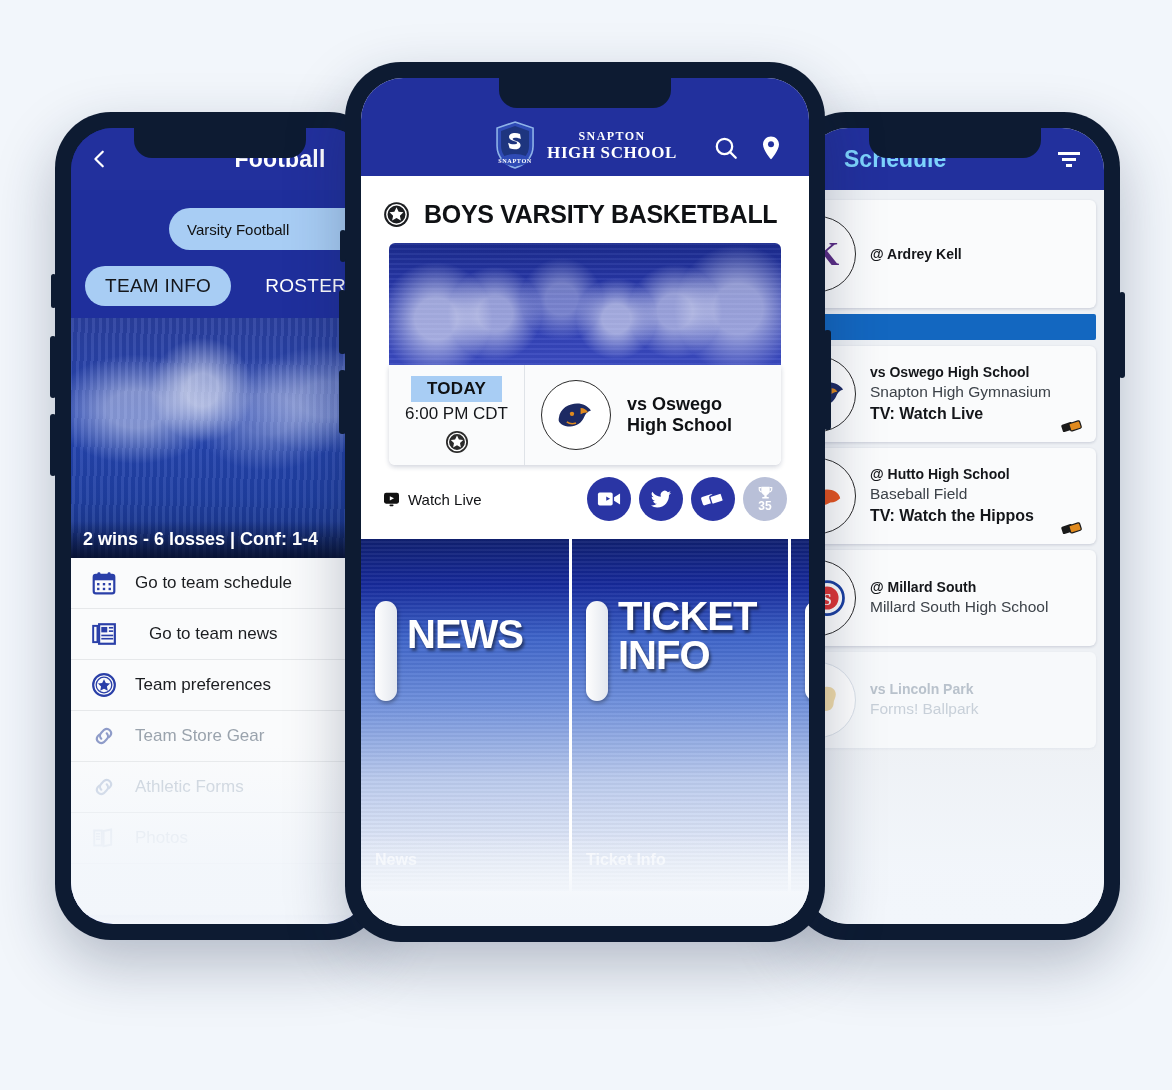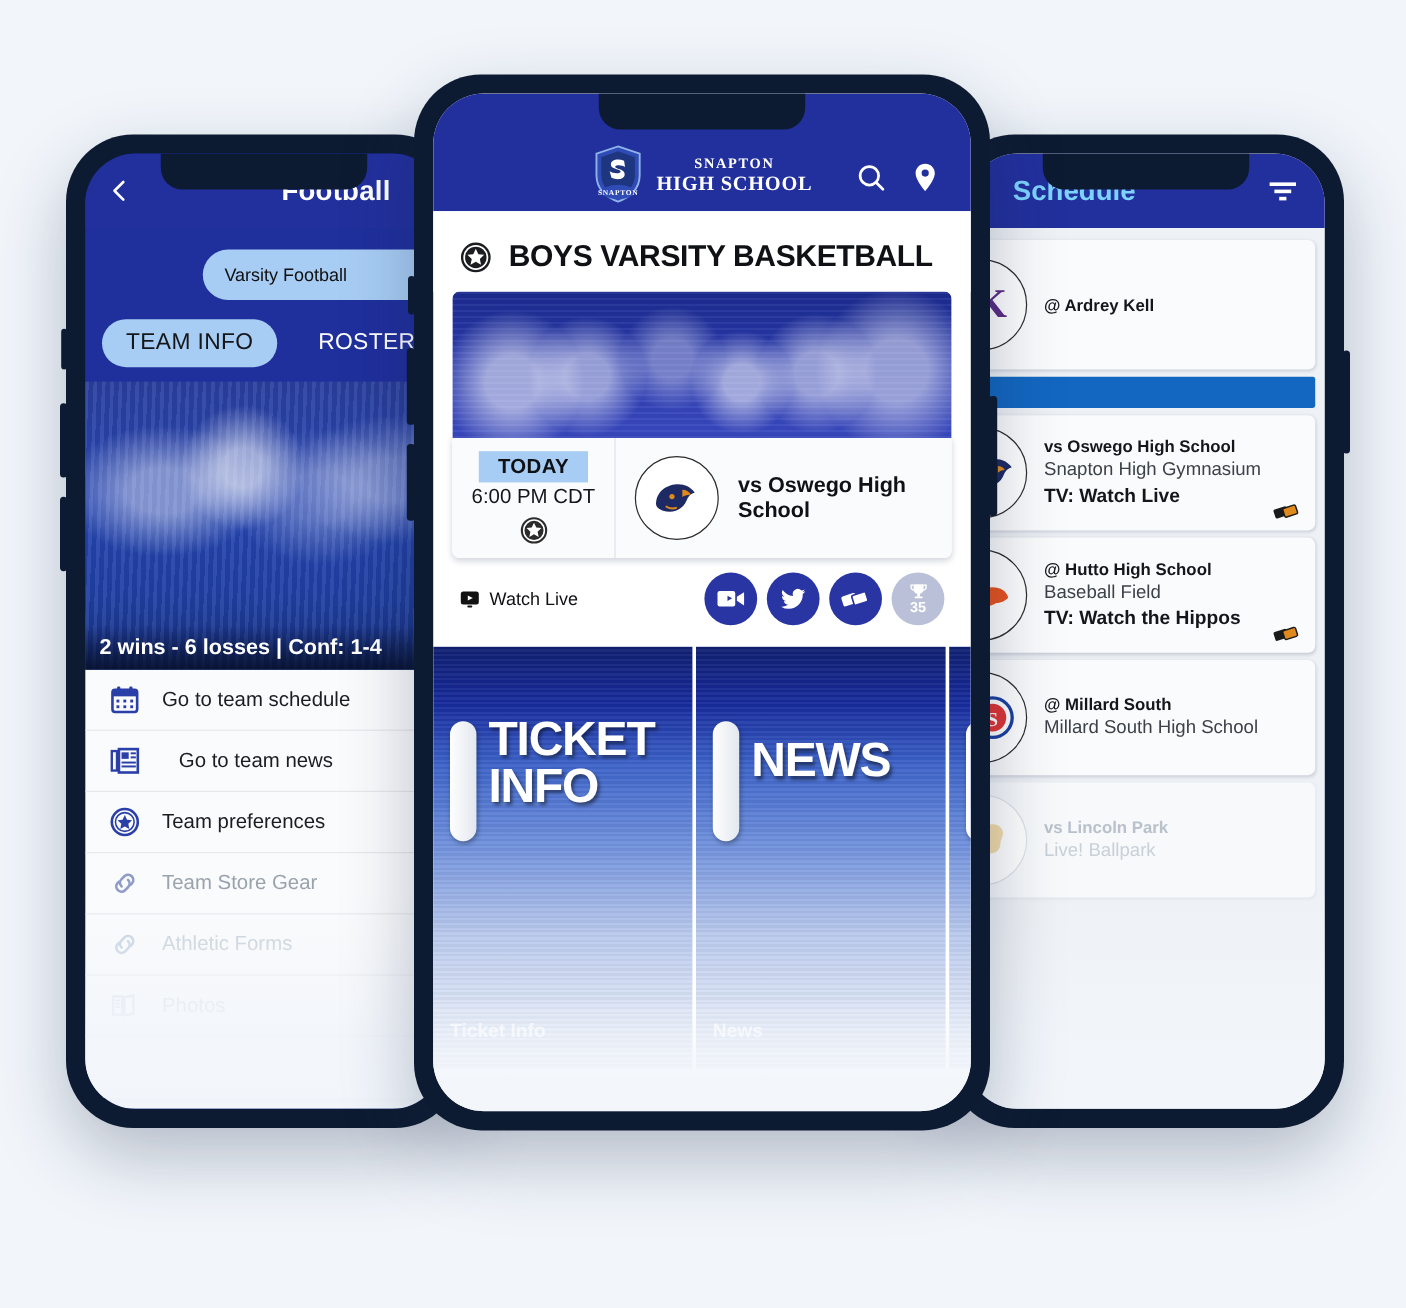--- a/index.html
+++ b/index.html
@@ -147,21 +147,21 @@
   .logo-text .l1{ font-size:12px; font-weight:700; letter-spacing:1.4px; font-family:"Liberation Serif", serif;}
   .logo-text .l2{ font-size:17px; font-weight:700; letter-spacing:.6px; margin-top:2px; font-family:"Liberation Serif", serif;}
   .c-nav-icons{ display:flex; align-items:center; gap:20px; margin-top:16px; }
 
   .c-title{
     display:flex; align-items:center; gap:14px;
     padding:24px 0 14px 22px; background:#fff;text-align:center;
   }
   .c-title .t{ font-size:25px; font-weight:800; color:#0f1114; letter-spacing:-.3px; }
 
-  .c-hero-wrap{ padding:0 16px; position:relative; }
+  .c-hero-wrap{ padding:0 28px; position:relative; }
   .c-hero{
     height:122px; border-radius:6px 6px 0 0; position:relative; overflow:hidden;
     background:
       radial-gradient(circle at 12% 62%, rgba(255,255,255,.55) 0 6%, rgba(255,255,255,0) 16%),
       radial-gradient(circle at 27% 58%, rgba(255,255,255,.5) 0 6%, rgba(255,255,255,0) 16%),
       radial-gradient(circle at 44% 46%, rgba(255,255,255,.35) 0 7%, rgba(255,255,255,0) 18%),
       radial-gradient(circle at 58% 62%, rgba(255,255,255,.55) 0 6%, rgba(255,255,255,0) 17%),
       radial-gradient(circle at 73% 56%, rgba(255,255,255,.5) 0 6%, rgba(255,255,255,0) 16%),
       radial-gradient(circle at 89% 54%, rgba(255,255,255,.5) 0 7%, rgba(255,255,255,0) 18%),
       repeating-linear-gradient(0deg, rgba(255,255,255,.05) 0 2px, rgba(0,0,0,.04) 2px 5px),
@@ -425,21 +425,21 @@
         </div>
 
         <div class="sched-card faded">
           <div class="sched-logo" style="border-color:#dbe2ea">
             <svg width="44" height="44" viewBox="0 0 40 40" style="margin-left:18px">
               <path d="M20 8c5 0 8 3 8 7 0 3-2 5-2 8 0 4-3 7-7 7-2 0-3-1-3-3 0-3 2-4 2-7 0-4-3-5-3-8 0-2 2-4 5-4z" fill="#f3ddaa"></path>
             </svg>
           </div>
           <div class="sched-txt">
             <div class="op">vs Lincoln Park</div>
-            <div class="venue">Live! Ballpark</div>
+            <div class="venue">Forms! Ballpark</div>
           </div>
         </div>
 
       </div>
 
       <div class="fade-bottom"></div>
     </div>
   </div>
 
   <div class="phone" id="phone-center">
@@ -551,30 +551,30 @@
               <path d="M5 2H2.5v2A3 3 0 0 0 5.5 7M15 2h2.5v2A3 3 0 0 1 14.5 7" stroke="#fff" stroke-width="1.4" fill="none"></path>
               <rect x="8.6" y="10.5" width="2.8" height="3" fill="#fff"></rect>
               <rect x="6" y="13.2" width="8" height="1.8" rx=".6" fill="#fff"></rect>
             </svg>
             <span class="num">35</span>
           </div>
         </div>
       </div>
 
       <div class="tiles">
+        <div class="tile w1">
+          <div class="bar"></div>
+          <div class="big">NEWS</div>
+          <div class="cap">News</div>
+        </div>
         <div class="tile w2">
           <div class="bar"></div>
           <div class="big two">TICKET INFO</div>
           <div class="cap">Ticket Info</div>
         </div>
-        <div class="tile w1">
-          <div class="bar"></div>
-          <div class="big">NEWS</div>
-          <div class="cap">News</div>
-        </div>
         <div class="tile w3">
           <div class="bar"></div>
           <div class="big"></div>
           <div class="cap"></div>
         </div>
       </div>
 
       <div class="fade-bottom" style="height:90px"></div>
     </div>
   </div>

